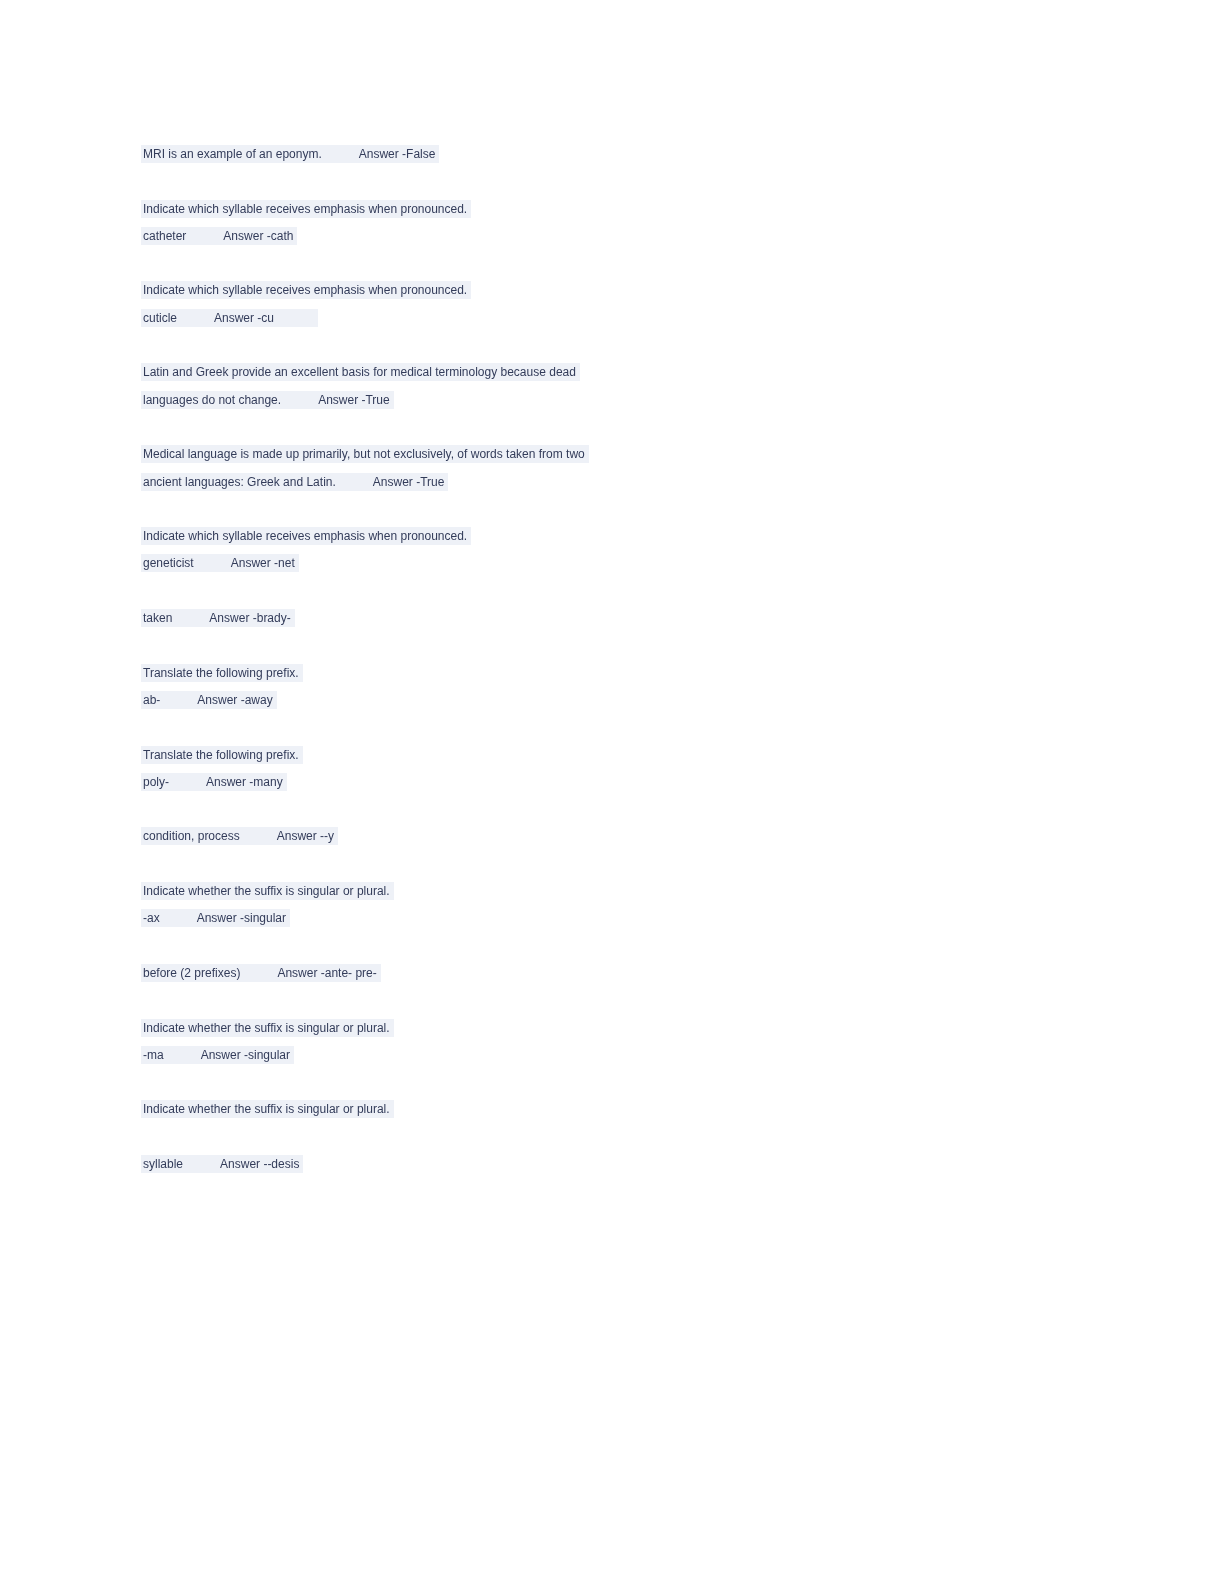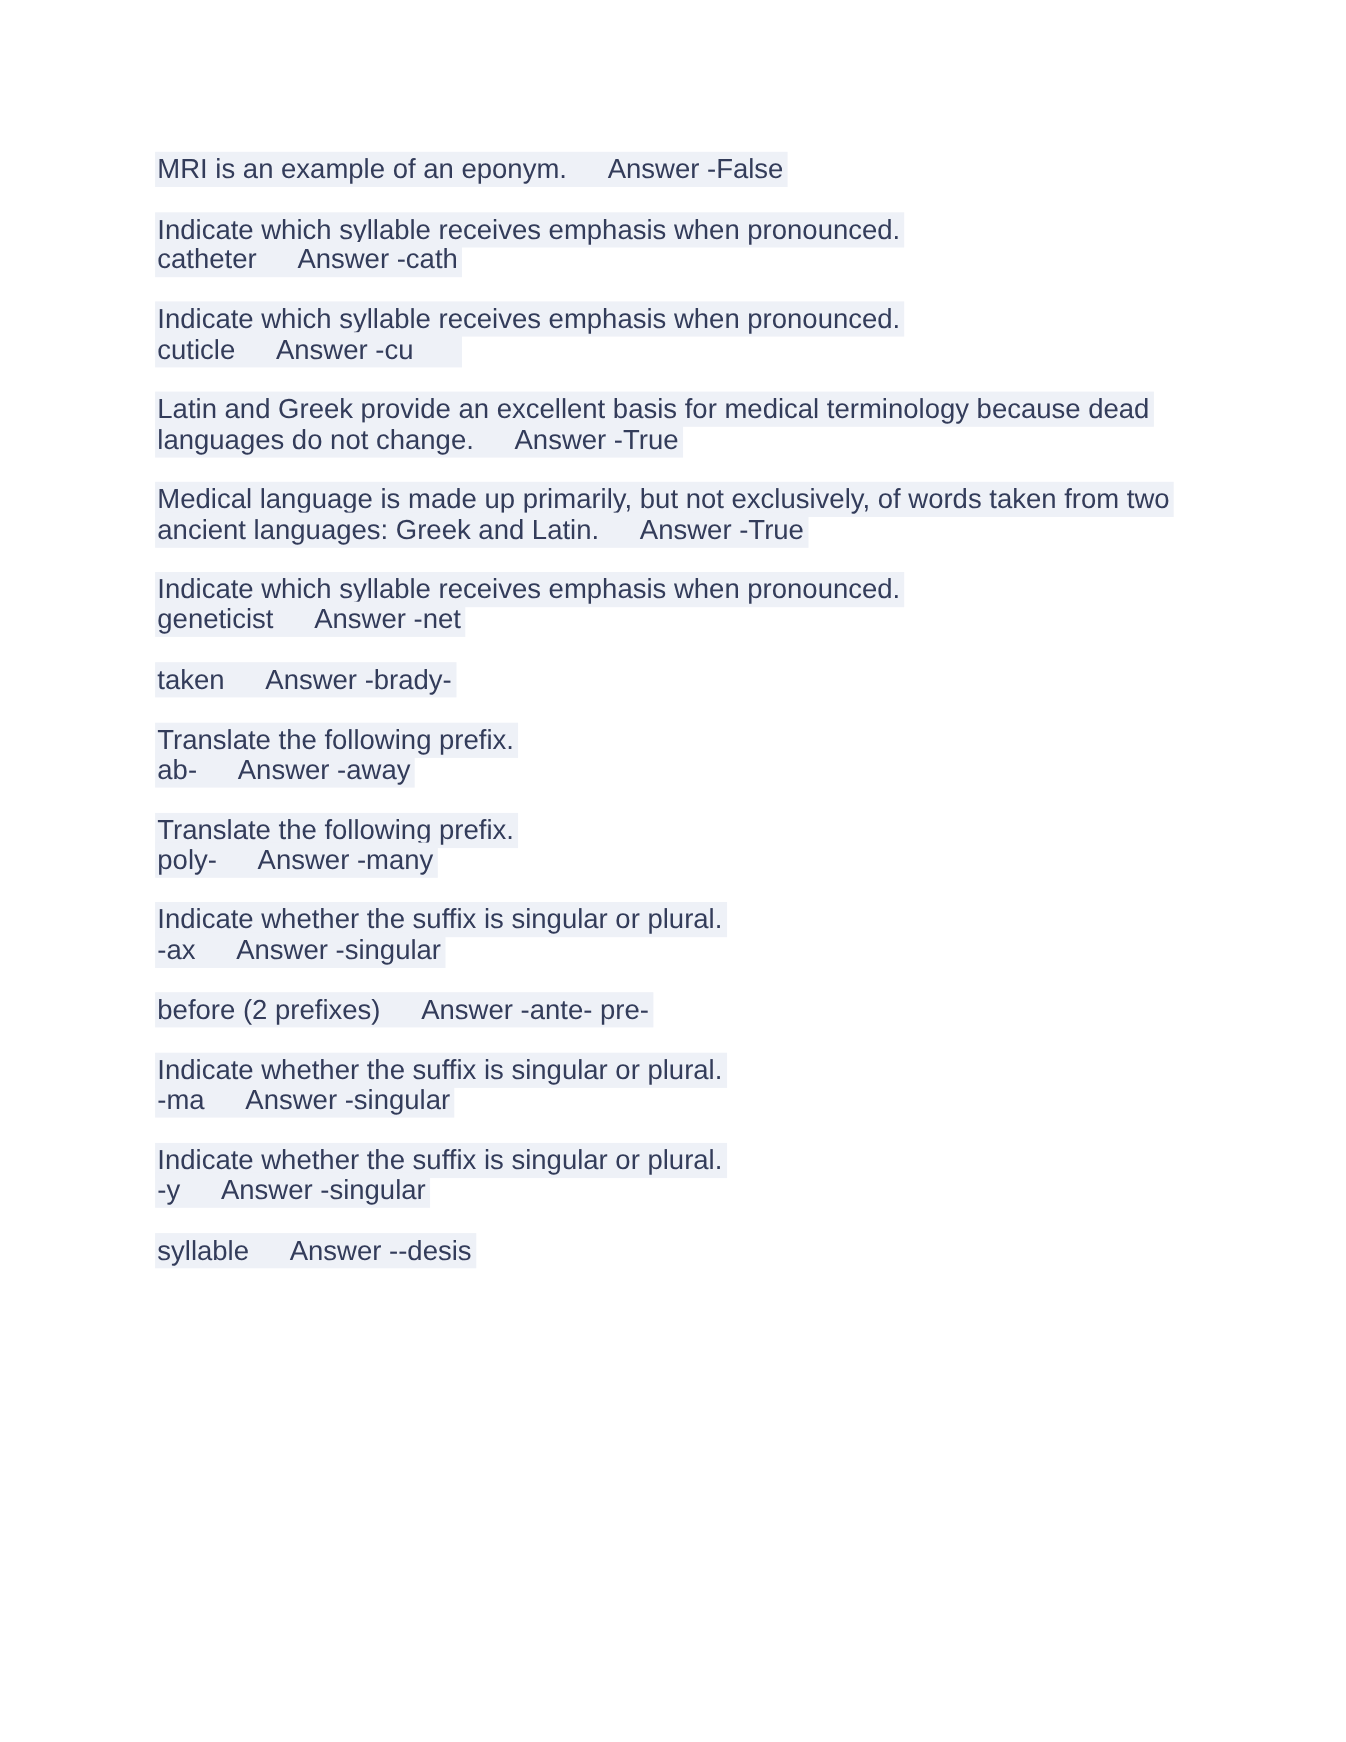--- a/index.html
+++ b/index.html
@@ -3,21 +3,21 @@
 <meta charset="utf-8">
 <style>
   html, body { margin: 0; padding: 0; }
   body { background: #ffffff; }
   .page {
     position: relative;
     width: 1224px;
     height: 1584px;
     background: var(--page-bg, #ffffff);
     font-family: "Liberation Sans", sans-serif;
-    font-size: 25px;
+    font-size: 12px;
     line-height: 27.3px;
     color: var(--text-color, #333C5A);
     overflow: hidden;
   }
   .content {
     position: absolute;
     left: 143px;
     top: 141px;
     width: 960px;
   }
@@ -64,31 +64,33 @@
       </div>
       <div class="qa-item">
         <div class="line"><span class="hl"><span class="seg">Translate the following prefix.</span></span></div>
         <div class="line"><span class="hl"><span class="seg">ab-</span><span class="gap"></span><span class="seg">Answer -away</span></span></div>
       </div>
       <div class="qa-item">
         <div class="line"><span class="hl"><span class="seg">Translate the following prefix.</span></span></div>
         <div class="line"><span class="hl"><span class="seg">poly-</span><span class="gap"></span><span class="seg">Answer -many</span></span></div>
       </div>
       <div class="qa-item">
+        <div class="line"><span class="hl"><span class="seg">condition, process</span><span class="gap"></span><span class="seg">Answer --y</span></span></div>
+      </div>
+      <div class="qa-item">
         <div class="line"><span class="hl"><span class="seg">Indicate whether the suffix is singular or plural.</span></span></div>
         <div class="line"><span class="hl"><span class="seg">-ax</span><span class="gap"></span><span class="seg">Answer -singular</span></span></div>
       </div>
       <div class="qa-item">
         <div class="line"><span class="hl"><span class="seg">before (2 prefixes)</span><span class="gap"></span><span class="seg">Answer -ante- pre-</span></span></div>
       </div>
       <div class="qa-item">
         <div class="line"><span class="hl"><span class="seg">Indicate whether the suffix is singular or plural.</span></span></div>
         <div class="line"><span class="hl"><span class="seg">-ma</span><span class="gap"></span><span class="seg">Answer -singular</span></span></div>
       </div>
       <div class="qa-item">
         <div class="line"><span class="hl"><span class="seg">Indicate whether the suffix is singular or plural.</span></span></div>
-        <div class="line"><span class="hl"><span class="seg">-y</span><span class="gap"></span><span class="seg">Answer -singular</span></span></div>
       </div>
       <div class="qa-item">
         <div class="line"><span class="hl"><span class="seg">syllable</span><span class="gap"></span><span class="seg">Answer --desis</span></span></div>
       </div>
     </div>
 </div>
 
 </body></html>

